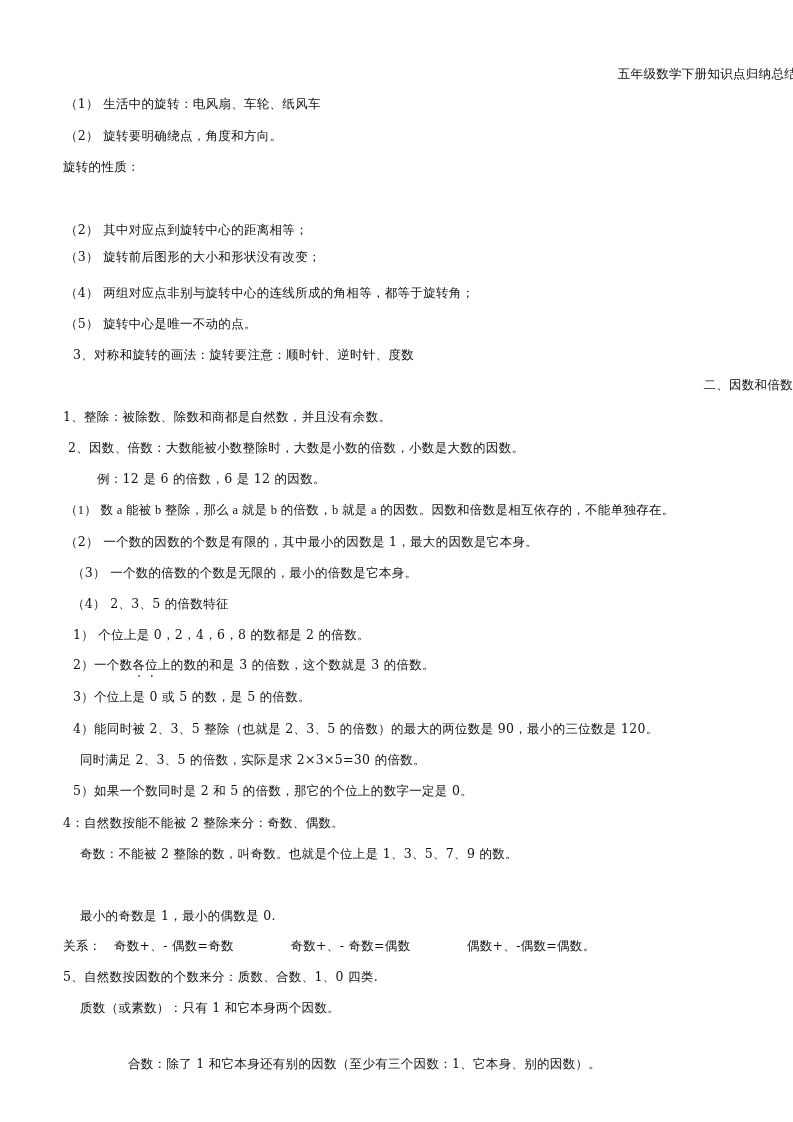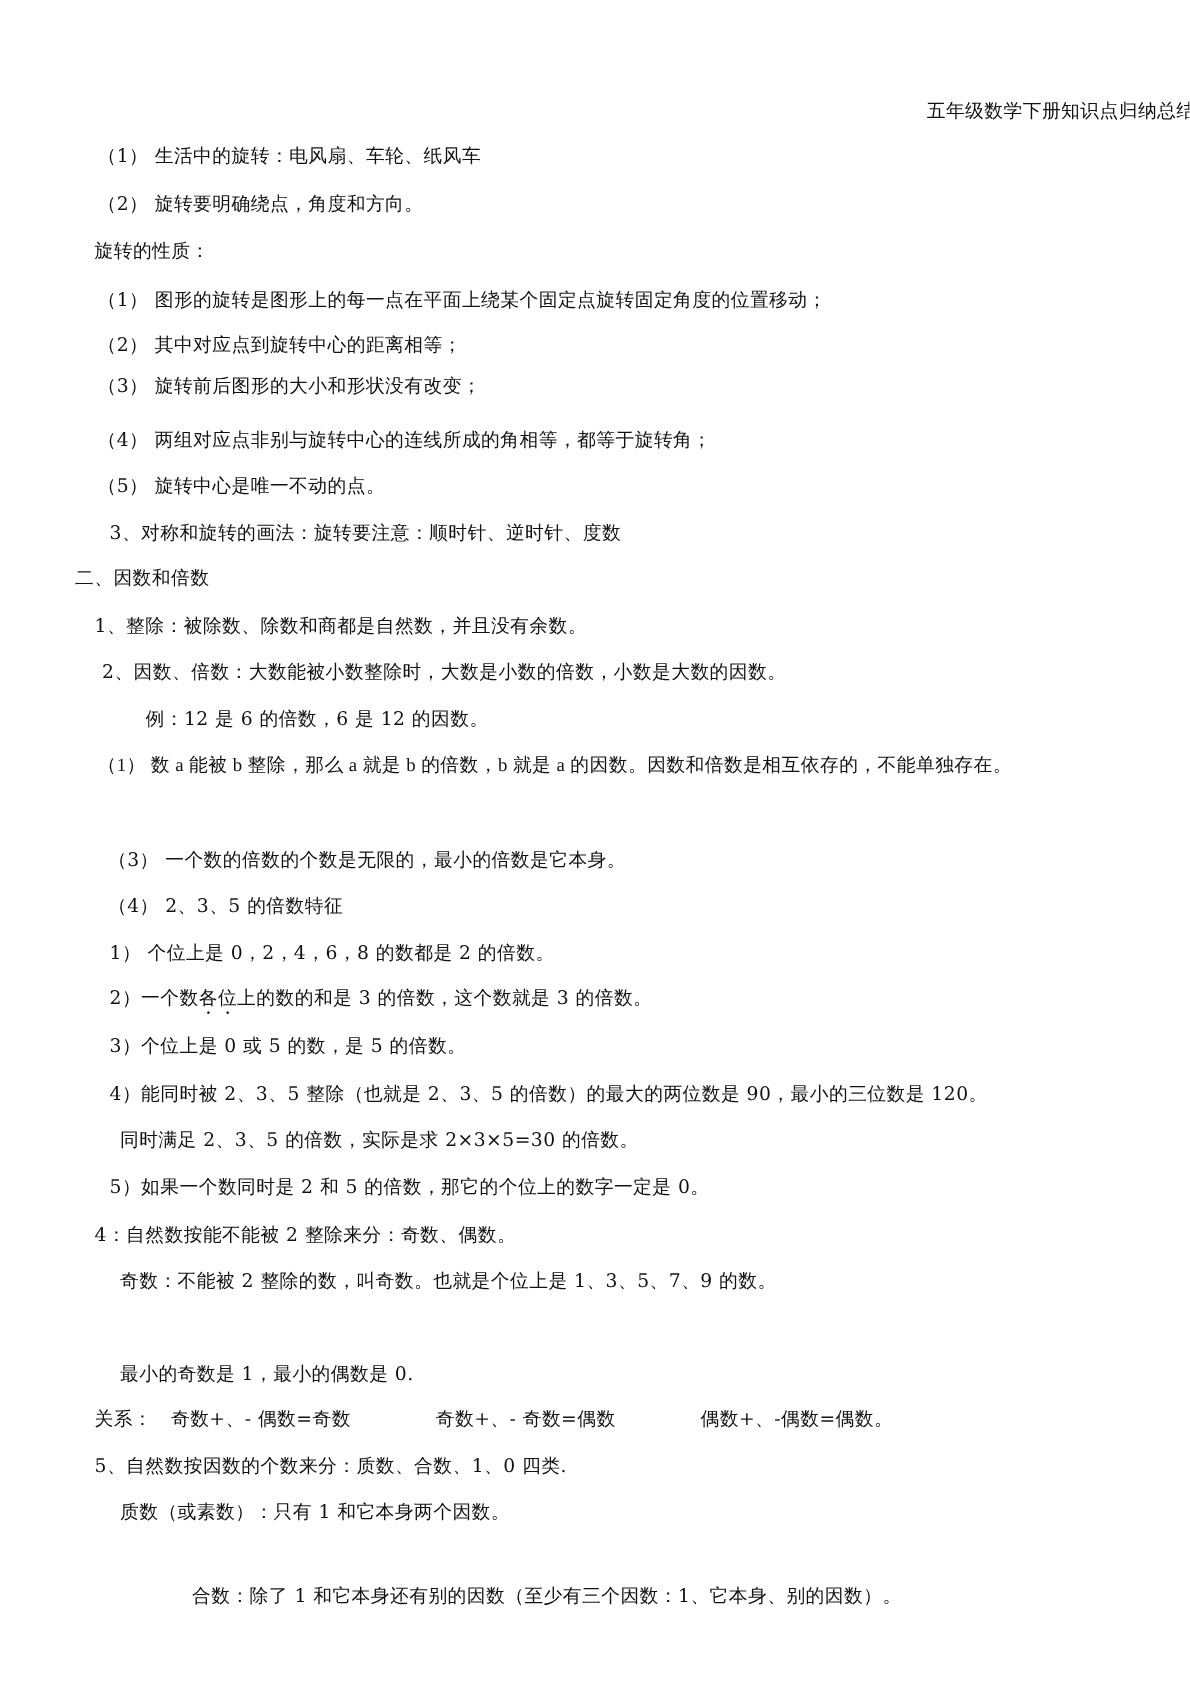--- a/index.html
+++ b/index.html
@@ -20,34 +20,34 @@
 </head>
 <body>
 
 <div class="page">
   <div class="line title" style="top:66px;">五年级数学下册知识点归纳总结</div>
 
   <div class="line" style="left:65px; top:96px;">（1） 生活中的旋转：电风扇、车轮、纸风车</div>
   <div class="line" style="left:65px; top:128px;">（2） 旋转要明确绕点，角度和方向。</div>
   <div class="line" style="left:63px; top:159px;">旋转的性质：</div>
 
-  <div class="line" style="left:65px; top:192px;">（1） 图形的旋转是图形上的每一点在平面上绕某个固定点旋转固定角度的位置移动；</div>
   <div class="line" style="left:65px; top:222px;">（2） 其中对应点到旋转中心的距离相等；</div>
   <div class="line" style="left:65px; top:249px;">（3） 旋转前后图形的大小和形状没有改变；</div>
   <div class="line" style="left:65px; top:285px;">（4） 两组对应点非别与旋转中心的连线所成的角相等，都等于旋转角；</div>
   <div class="line" style="left:65px; top:316px;">（5） 旋转中心是唯一不动的点。</div>
   <div class="line" style="left:73px; top:347px;">3、对称和旋转的画法：旋转要注意：顺时针、逆时针、度数</div>
 
-  <div class="line" style="left:0; width:793px; top:377px; text-align:left; padding-left:50px; box-sizing:border-box;">二、因数和倍数</div>
+  <div class="line" style="left:0; width:793px; top:377px; text-align:right; padding-left:50px; box-sizing:border-box;">二、因数和倍数</div>
 
   <div class="line" style="left:63px; top:409px;">1、整除：被除数、除数和商都是自然数，并且没有余数。</div>
   <div class="line" style="left:68px; top:440px;">2、因数、倍数：大数能被小数整除时，大数是小数的倍数，小数是大数的因数。</div>
   <div class="line" style="left:97px; top:471px;">例：12 是 6 的倍数，6 是 12 的因数。</div>
 
   <div class="line" style="left:65px; top:502px;font-family:Liberation Serif, serif;">（1） 数 a 能被 b 整除，那么 a 就是 b 的倍数，b 就是 a 的因数。因数和倍数是相互依存的，不能单独存在。</div>
+  <div class="line" style="left:65px; top:534px;">（2） 一个数的因数的个数是有限的，其中最小的因数是 1，最大的因数是它本身。</div>
   <div class="line" style="left:72px; top:565px;">（3） 一个数的倍数的个数是无限的，最小的倍数是它本身。</div>
   <div class="line" style="left:72px; top:596px;">（4） 2、3、5 的倍数特征</div>
 
   <div class="line" style="left:73px; top:627px;">1）  个位上是 0，2，4，6，8 的数都是 2 的倍数。</div>
   <div class="line" style="left:73px; top:657px;">
     <span>2）一个数</span><span class="dot">各位</span><span>上的数的和是 3 的倍数，这个数就是 3 的倍数。</span>
   </div>
   <div class="line" style="left:73px; top:689px;">3）个位上是 0 或 5 的数，是 5 的倍数。</div>
   <div class="line" style="left:73px; top:721px;">4）能同时被 2、3、5 整除（也就是 2、3、5 的倍数）的最大的两位数是 90，最小的三位数是 120。</div>
   <div class="line" style="left:80px; top:752px;">同时满足 2、3、5 的倍数，实际是求 2×3×5=30 的倍数。</div>

